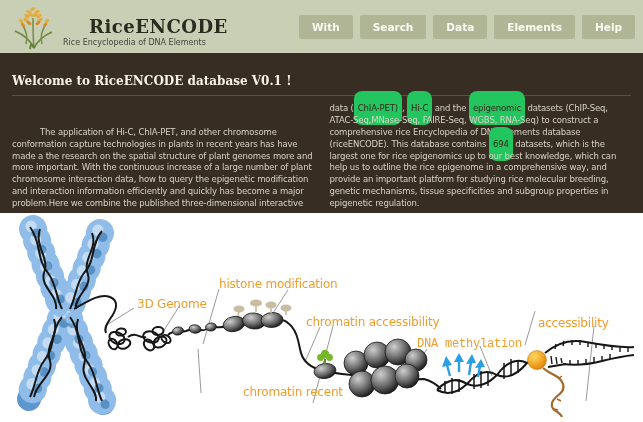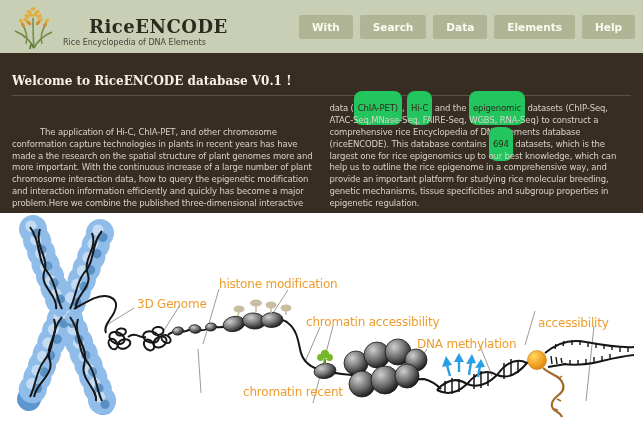--- a/index.html
+++ b/index.html
@@ -315,15 +315,15 @@
         <line x1="557" y1="186" x2="561" y2="188"></line>
         <line x1="554" y1="196" x2="558" y2="197"></line>
       </g>
     </g>
   </svg>
 
   <div class="illu-label" style="left:137px; top:84px;">3D Genome</div>
   <div class="illu-label" style="left:219px; top:64px;">histone modification</div>
   <div class="illu-label" style="left:306px; top:102px;">chromatin accessibility</div>
   <div class="illu-label" style="left:243px; top:172px;">chromatin recent</div>
-  <div class="illu-label" style="left:417px; top:124px;">DNA methylation</div>
+  <div class="illu-label" style="left:417px; top:124px;font-family:Liberation Mono, monospace;">DNA methylation</div>
   <div class="illu-label" style="left:538px; top:103px;">accessibility</div>
 </div>
 
 </body></html>

